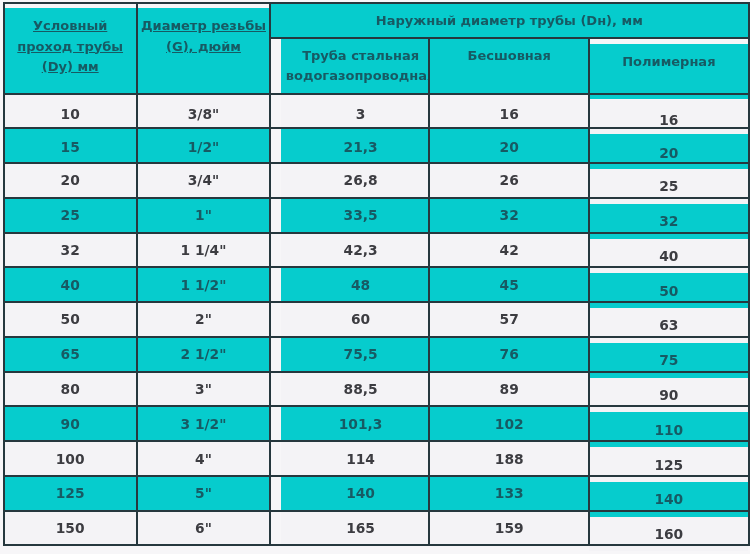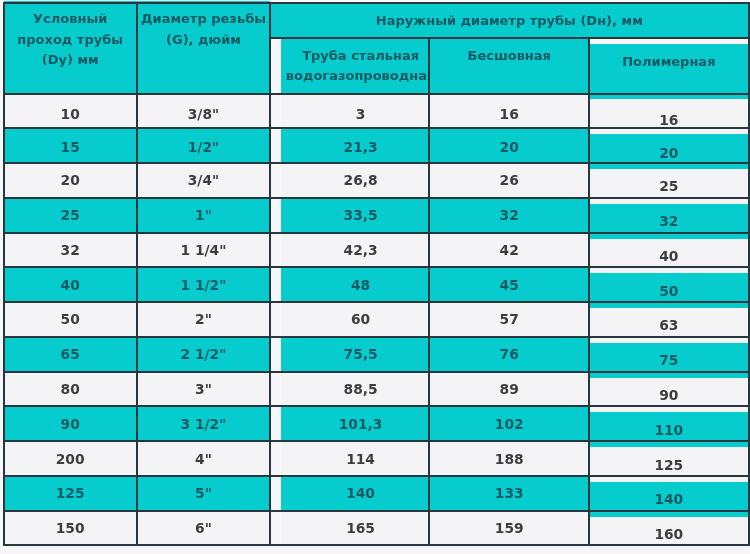--- a/index.html
+++ b/index.html
@@ -48,21 +48,21 @@
 
   
   .c0 { left: 3.5px;   width: 133.35px; }
   .c1 { left: 136.85px; width: 133.25px; }
   .c2 { left: 281px; width: 159.15px; }
   .c3 { left: 429.25px; width: 159.95px; }
   .c4 { left: 589.2px; width: 159.3px; margin-top: 6px; }
   .cgroup { left: 270.1px; width: 478.4px; }
 
   
-  .hrow-tall  { top: 1px;  height: 102px; }
+  .hrow-tall  { top: 8px;  height: 102px; text-decoration: underline; }
   .hrow-group { top: 2.8px;  height: 34.7px; padding-top: 2px; }
   .hrow-sub   { top: 37.5px; height: 55.5px; }
 
   
   .r0  { top: 93.60px; height: 41px; }
   .r1  { top: 128.35px; height: 38px; }
   .r2  { top: 163.11px; height: 34.75px; }
   .r3  { top: 197.86px; height: 34.76px; }
   .r4  { top: 232.62px; height: 34.75px; }
   .r5  { top: 267.37px; height: 34.75px; }
@@ -293,21 +293,21 @@
           </div>
     <div class="cell data c3 accent r9">
             <span>102</span>
           </div>
     <div class="cell data c4 accent r9">
             <span>110</span>
           </div>
   </div>
         <div class="table-row">
     <div class="cell data c0 light r10">
-            <span>200</span>
+            <span>100</span>
           </div>
     <div class="cell data c1 light r10">
             <span>4"</span>
           </div>
     <div class="cell data c2 light r10">
             <span>114</span>
           </div>
     <div class="cell data c3 light r10">
             <span>188</span>
           </div>

